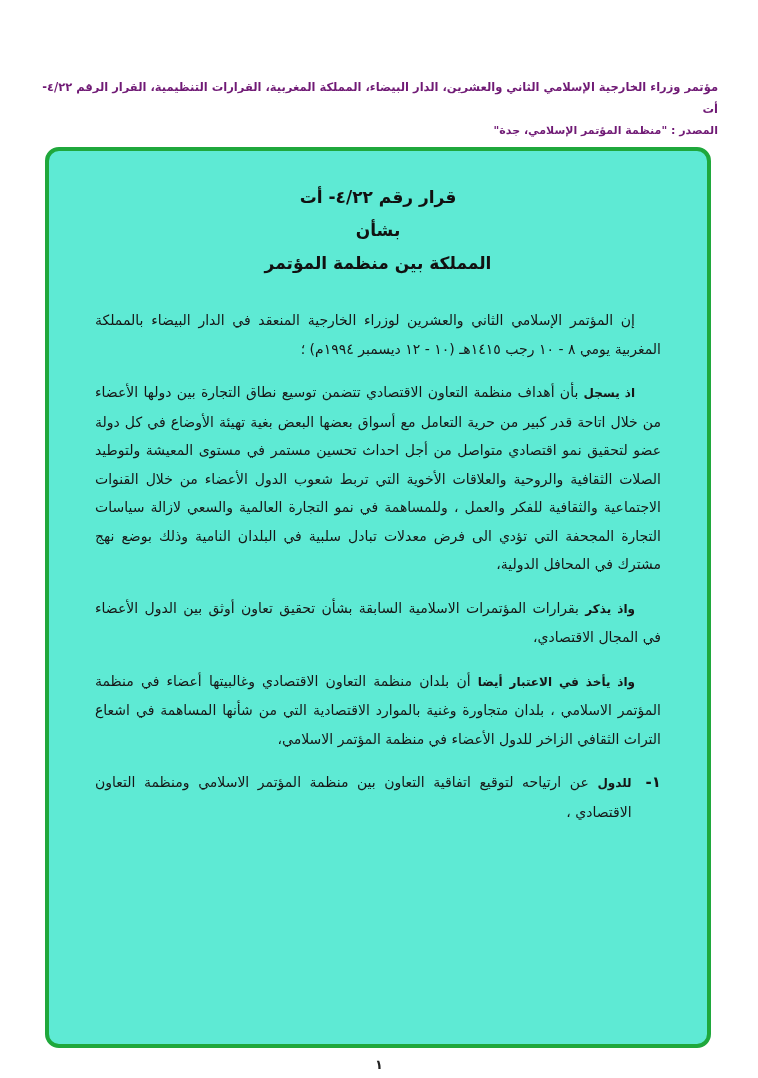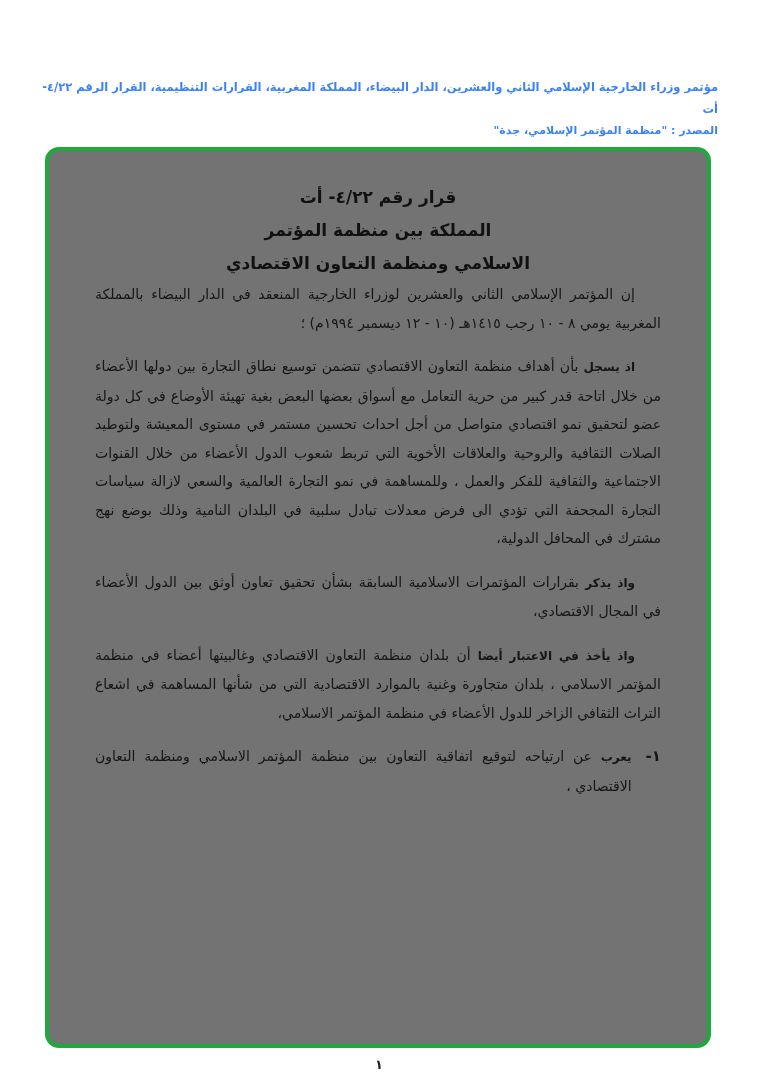--- a/index.html
+++ b/index.html
@@ -15,47 +15,48 @@
     overflow: hidden;
   }
   .header {
     position: absolute;
     top: 76px;
     right: 40px;
     left: 36px;
     direction: rtl;
     text-align: right;
     font-weight: bold;
-    color: #3b82f6;
+    color: #701a75;
   }
   .header .citation { font-size: 11.5px; line-height: 22px; }
   .header .source   { font-size: 11px;  line-height: 22px; padding-left: 10px; }
   .frame {
     position: absolute;
     left: 45px;
     top: 147px;
     width: 666px;
     height: 901px;
     border: 4px solid var(--frame-color, #1fa83c);
     border-radius: 14px;
     padding: 26px 46px 18px 46px;
     overflow: hidden;
-    background: #737373;
+    background: #5eead4;
   }
   .titles {
     direction: rtl;
     text-align: center;
     font-weight: bold;
     font-size: 17px;
     line-height: 33px;
     margin-top: 4px;
     color: #111;
   }
   .doc-body {
     direction: rtl;
+    margin-top: 26px;
     font-size: 14px;
     line-height: 28.5px;
     text-align: justify;
     color: #161616;
   }
   .para {
     text-indent: 26px;
     margin-bottom: 15px;
   }
   .lead { font-weight: bold; font-size: 12px; }
@@ -88,22 +89,22 @@
 
   <div class="header">
     <div class="citation">مؤتمر وزراء الخارجية الإسلامي الثاني والعشرين، الدار البيضاء، المملكة المغربية، القرارات التنظيمية، القرار الرقم ٤/٢٢- أت</div>
     <div class="source">المصدر :  "منظمة المؤتمر الإسلامي، جدة"</div>
   </div>
 
   <div class="frame">
 
     <div class="titles">
       <div>قرار رقم ٤/٢٢- أت</div>
+      <div>بشأن</div>
       <div>المملكة بين منظمة المؤتمر</div>
-      <div>الاسلامي ومنظمة التعاون الاقتصادي</div>
     </div>
 
     <div class="doc-body">
 
       <div class="para">إن المؤتمر الإسلامي الثاني والعشرين لوزراء الخارجية المنعقد في الدار البيضاء بالمملكة المغربية يومي ٨ - ١٠ رجب ١٤١٥هـ (١٠ - ١٢ ديسمبر ١٩٩٤م) ؛</div>
 
       <div class="para">
         <span class="lead">اذ يسجل</span>
         <span>بأن أهداف منظمة التعاون الاقتصادي تتضمن توسيع نطاق التجارة بين دولها الأعضاء من خلال اتاحة قدر كبير من حرية التعامل مع أسواق بعضها البعض بغية تهيئة الأوضاع في كل دولة عضو لتحقيق نمو اقتصادي متواصل من أجل احداث تحسين مستمر في مستوى المعيشة ولتوطيد الصلات الثقافية والروحية والعلاقات الأخوية التي تربط شعوب الدول الأعضاء من خلال القنوات الاجتماعية والثقافية للفكر والعمل ، وللمساهمة في نمو التجارة العالمية والسعي لازالة سياسات التجارة المجحفة التي تؤدي الى فرض معدلات تبادل سلبية في البلدان النامية وذلك بوضع نهج مشترك في المحافل الدولية،</span>
       </div>
@@ -115,21 +116,21 @@
 
       <div class="para">
         <span class="lead">واذ يأخذ في الاعتبار أيضا</span>
         <span>أن بلدان منظمة التعاون الاقتصادي وغالبيتها أعضاء في منظمة المؤتمر الاسلامي ، بلدان متجاورة وغنية بالموارد الاقتصادية التي من شأنها المساهمة في اشعاع التراث الثقافي الزاخر للدول الأعضاء في منظمة المؤتمر الاسلامي،</span>
       </div>
 
 
       <div class="list-item">
         <span class="num">١-</span>
         <div class="item-text">
-          <span class="lead">يعرب</span>
+          <span class="lead">للدول</span>
           <span>عن ارتياحه لتوقيع اتفاقية التعاون بين منظمة المؤتمر الاسلامي ومنظمة التعاون الاقتصادي ،</span>
         </div>
       </div>
 
     </div>
   </div>
 
   <div class="page-number">١</div>
 
 </div>

